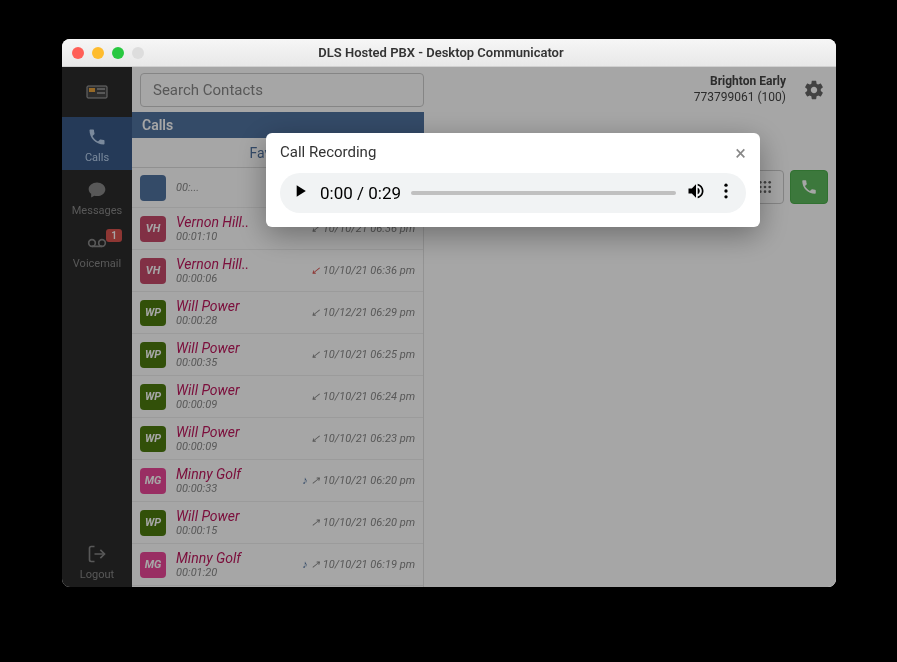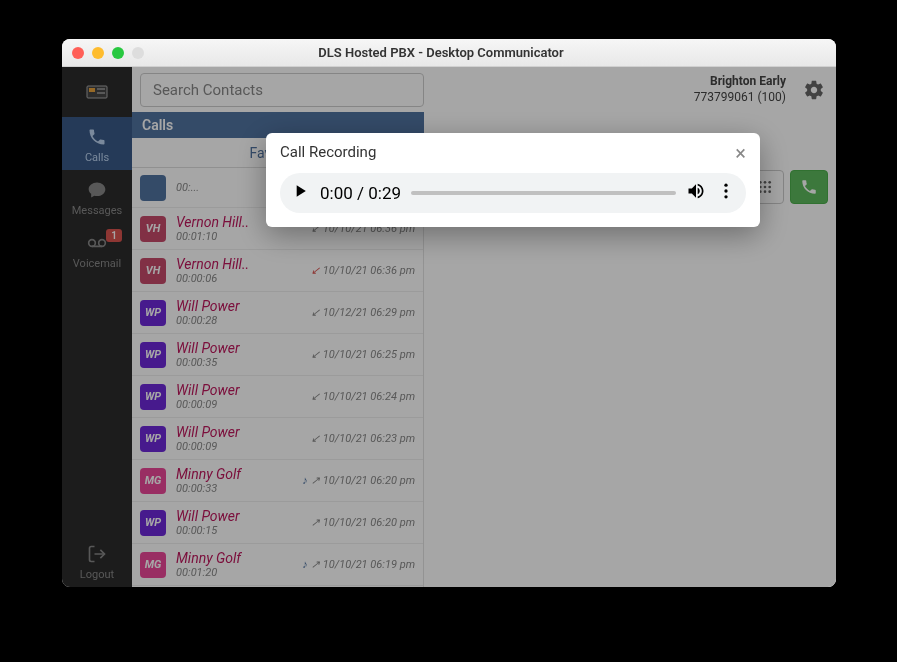--- a/index.html
+++ b/index.html
@@ -32,21 +32,21 @@
 .call-list { width: 292px; overflow-y: auto; border-right: 1px solid #e2e2e2; flex: 1; font-style: italic; }
 .layout-row { display: flex; flex: 1; overflow: hidden; }
 .left-col { width: 292px; display: flex; flex-direction: column; border-right: 1px solid #e2e2e2; }
 .right-col { flex: 1; position: relative; }
 .action-buttons { position: absolute; top: 58px; right: 8px; display: flex; gap: 6px; }
 .act-btn { width: 38px; height: 34px; border: 1px solid #ccc; border-radius: 4px; background: #fff; display: flex; align-items: center; justify-content: center; color: #666; cursor: pointer; }
 .act-btn.green { background: #5cb85c; border-color: #4cae4c; color: #fff; }
 .call-row { display: flex; align-items: center; padding: 6px 8px; border-bottom: 1px solid #eee; position: relative; min-height: 40px; }
 .avatar { width: 26px; height: 26px; border-radius: 4px; display: flex; align-items: center; justify-content: center; color: #fff; font-size: 11px; font-weight: 700; margin-right: 10px; flex-shrink:0; }
 .avatar.vh { background: #c74a6b; }
-.avatar.wp { background: #6d28d9; }
+.avatar.wp { background: #4d7c0f; }
 .avatar.mg { background: #ec4899; }
 .avatar.blue { background: #5073a0; }
 .call-info { flex: 1; min-width: 0; }
 .call-name { font-size: 14px; color: #be185d; }
 .call-dur { font-size: 11px; color: #888; }
 .call-meta { font-size: 11px; color: #888; display: flex; align-items: center; gap: 3px; }
 .arrow-in { color: #888; }
 .arrow-missed { color: #d9534f; }
 .music-note { color: #5073a0; }
 

